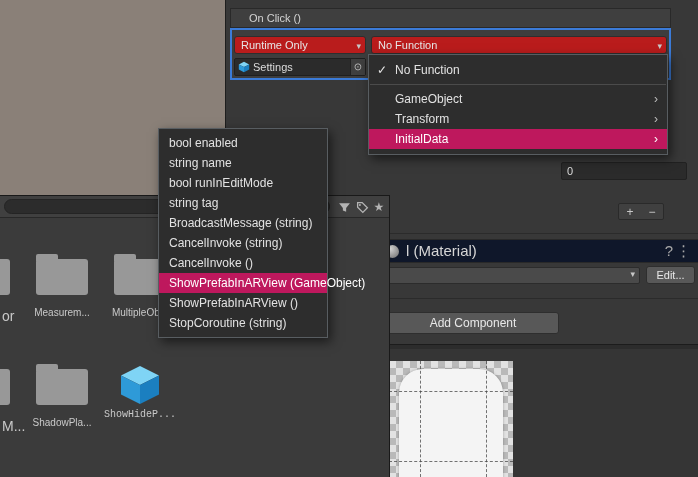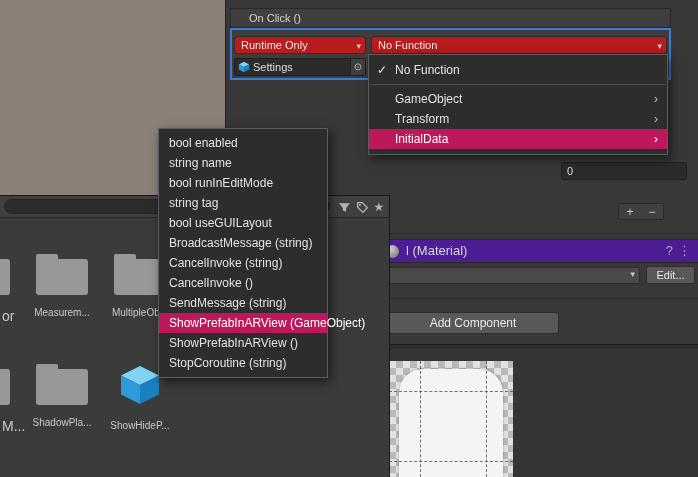--- a/index.html
+++ b/index.html
@@ -27,22 +27,22 @@
   .objfield .picker{position:absolute;right:0;top:0;width:15px;height:16px;background:#3f3f3f;
                     border-left:1px solid #222;text-align:center;line-height:15px;font-size:10px;color:#bdbdbd;}
 
   .numfield{left:335px;top:162px;width:126px;height:18px;background:#2b2b2b;border:1px solid #212121;
             border-radius:2px;font-size:11px;line-height:16px;padding-left:5px;color:#dcdcdc;}
   .list-footer{left:392px;top:203px;width:46px;height:17px;background:#404040;border:1px solid #2a2a2a;
                border-radius:2px;display:flex;align-items:center;justify-content:space-around;
                font-size:12px;line-height:14px;color:#c8c8c8;}
   .hline{left:0;width:473px;height:1px;background:#2b2b2b;}
 
-  .mat-header{left:0;top:239px;width:473px;height:24px;background:#4c1d95;
-              border-top:1px solid #292929;border-bottom:1px solid #292929;font-size:13px;}
+  .mat-header{left:0;top:239px;width:473px;height:24px;background:#0f172a;
+              border-top:1px solid #292929;border-bottom:1px solid #292929;font-size:15px;}
   .mat-header .sphere{position:absolute;left:160px;top:5px;width:13px;height:13px;border-radius:50%;
               background:radial-gradient(circle at 35% 30%,#d2d2d2,#6b6b6b);}
   .mat-header .ttl{position:absolute;left:180px;top:0;line-height:22px;color:#d6d6d6;}
   .mat-header .help{position:absolute;right:26px;top:0;line-height:22px;color:#a8a8a8;}
   .mat-header .kebab{position:absolute;right:8px;top:0;line-height:22px;color:#a8a8a8;}
 
   .shader-dd{left:150px;top:267px;width:264px;height:17px;background:#4a4a4a;border:1px solid #2c2c2c;
              border-radius:2px;}
   .shader-dd .arr{position:absolute;right:4px;top:1px;font-size:9px;color:#c8c8c8;}
   .btn{background:#585858;border:1px solid #2e2e2e;border-radius:3px;font-size:11px;color:#e8e8e8;
@@ -194,21 +194,21 @@
       <div class="alabel">ShadowPla...</div>
     </div>
     <div class="asset" style="left:101px;top:165px;">
       <div style="height:46px;padding-top:2px;">
         <svg width="44" height="44" viewBox="0 0 44 44">
           <polygon points="22,3 41,12.5 22,22 3,12.5" fill="#7fd4f5"></polygon>
           <polygon points="3,12.5 22,22 22,41 3,31.5" fill="#2e9ad8"></polygon>
           <polygon points="41,12.5 22,22 22,41 41,31.5" fill="#1b7fc0"></polygon>
         </svg>
       </div>
-      <div class="alabel" style="margin-top:13px;">ShowHideP...</div>
+      <div class="alabel" style="margin-top:2px;font-family:Liberation Mono, monospace;">ShowHideP...</div>
     </div>
   </div>
 
   <div class="menu fn-menu">
     <div class="m-item">
       <span class="chk">✓</span>
       <span>No Function</span>
     </div>
     <div class="m-sep"></div>
     <div class="m-item">
@@ -223,23 +223,21 @@
       <span>InitialData</span>
       <span class="sub">›</span>
     </div>
   </div>
 
   <div class="menu method-menu">
     <div class="m2-item">bool enabled</div>
     <div class="m2-item">string name</div>
     <div class="m2-item">bool runInEditMode</div>
     <div class="m2-item">string tag</div>
-    <div class="m2-item">bool useGUILayout</div>
     <div class="m2-item">BroadcastMessage (string)</div>
     <div class="m2-item">CancelInvoke (string)</div>
     <div class="m2-item">CancelInvoke ()</div>
-    <div class="m2-item">SendMessage (string)</div>
     <div class="m2-item hl">ShowPrefabInARView (GameObject)</div>
     <div class="m2-item">ShowPrefabInARView ()</div>
     <div class="m2-item">StopCoroutine (string)</div>
   </div>
 
 </div>
 
 </body></html>

